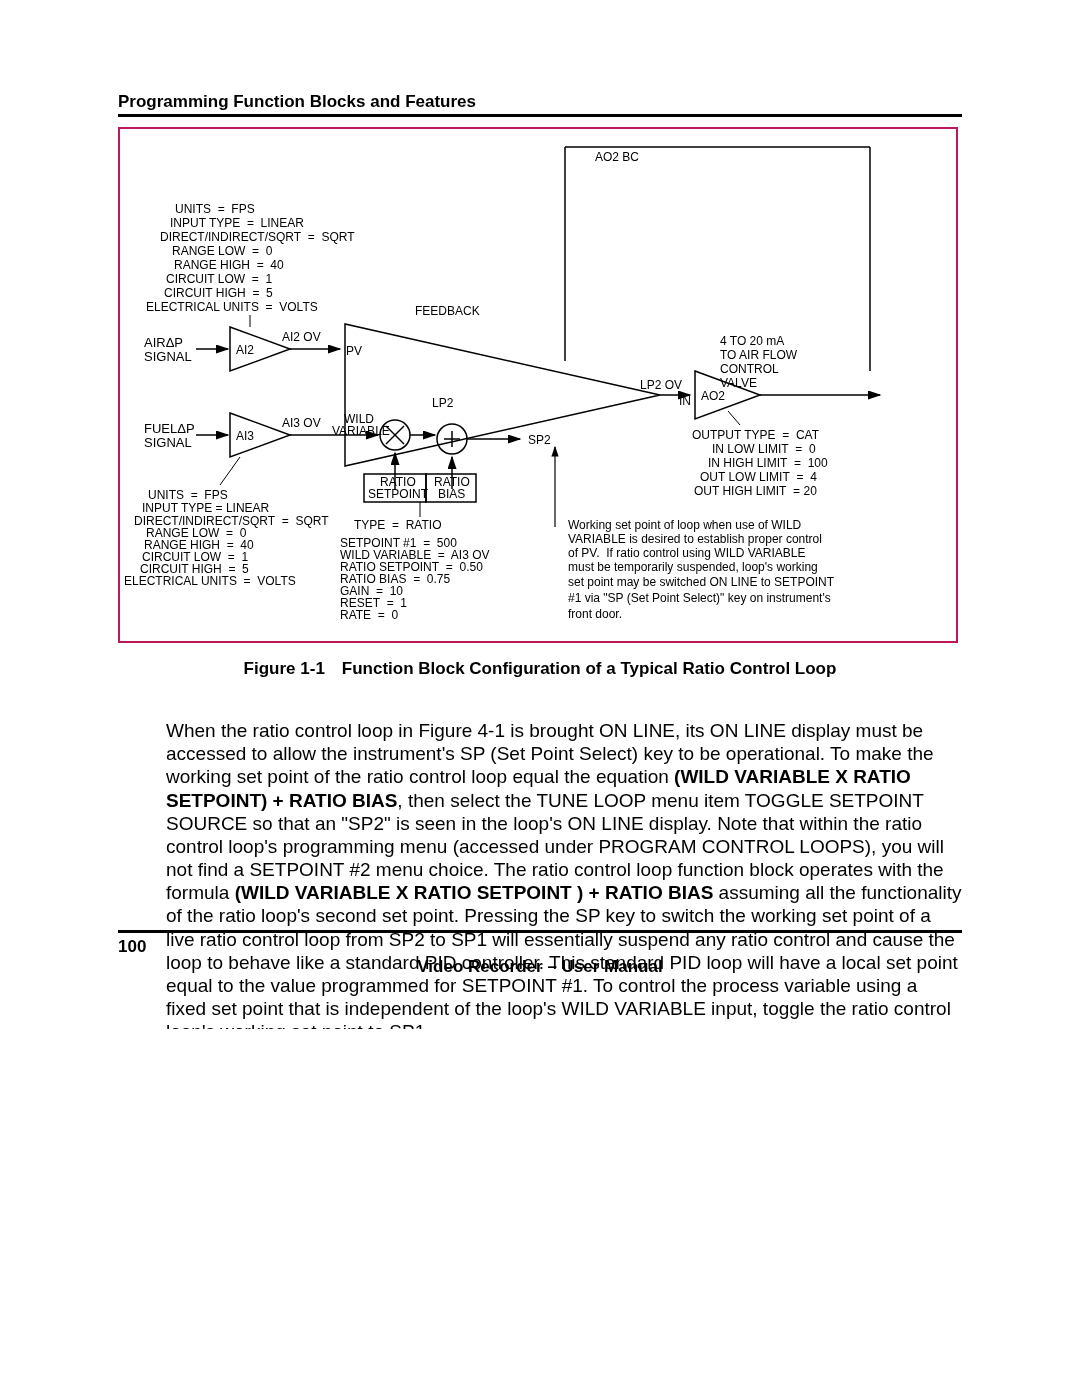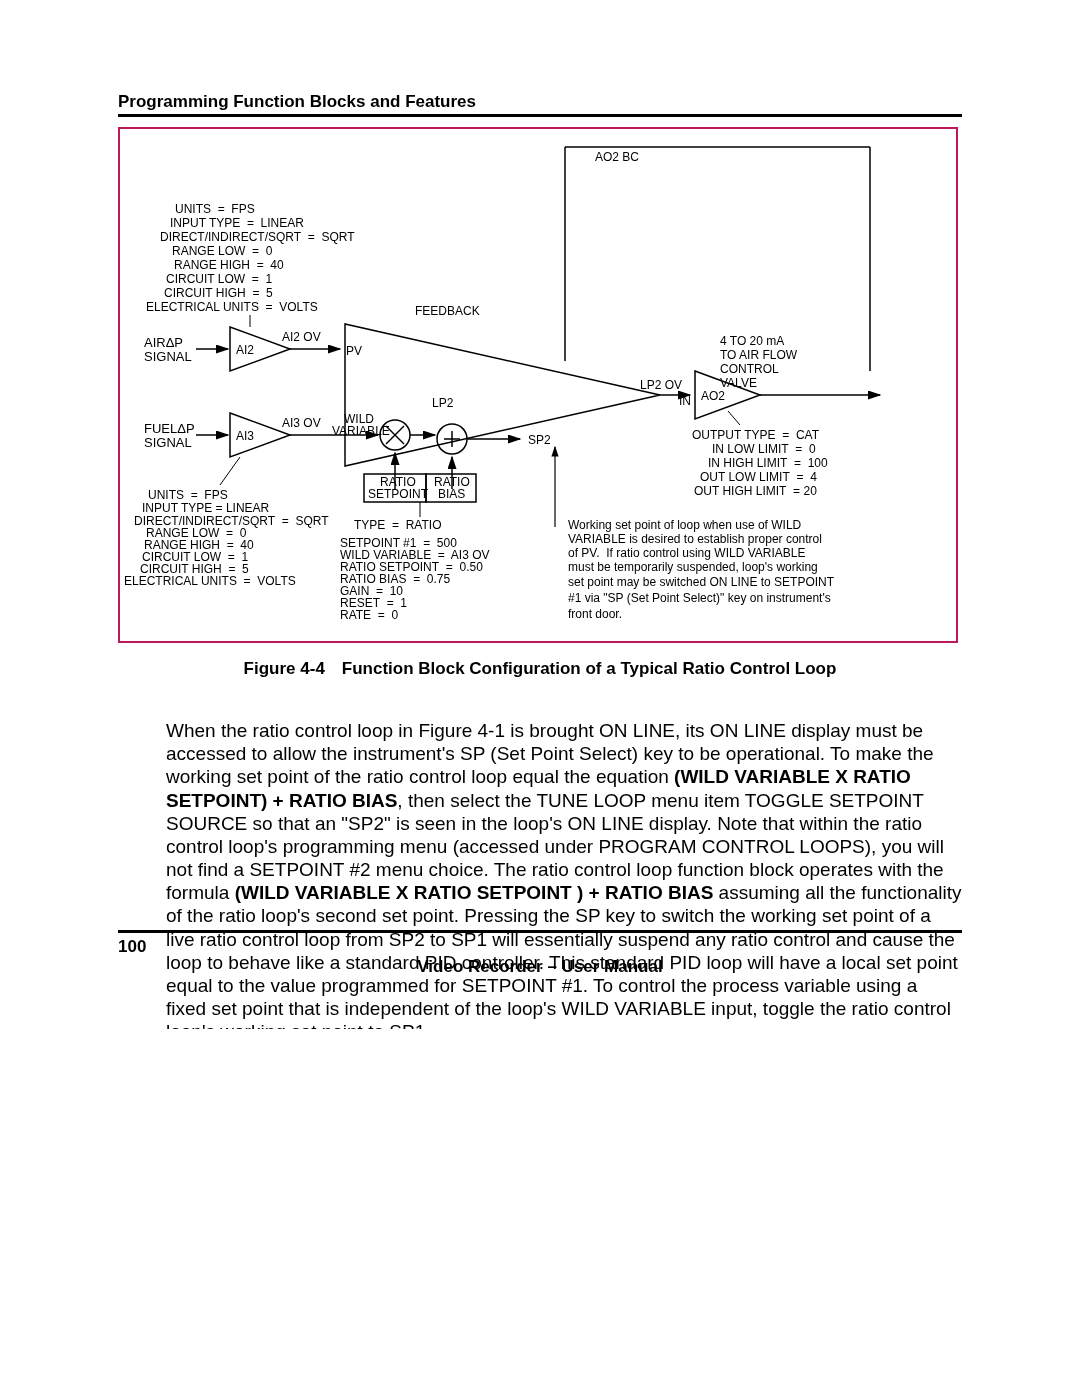--- a/index.html
+++ b/index.html
@@ -201,21 +201,21 @@
       <text x="448" y="473" class="t10">#1 via "SP (Set Point Select)" key on instrument's</text>
       <text x="448" y="489" class="t10">front door.</text>
 
       <line x1="130" y1="186" x2="130" y2="198" stroke="#000" stroke-width="1"></line>
       <line x1="100" y1="356" x2="120" y2="328" stroke="#000" stroke-width="1"></line>
       <line x1="300" y1="388" x2="300" y2="373" stroke="#000" stroke-width="1"></line>
       <line x1="620" y1="296" x2="608" y2="282" stroke="#000" stroke-width="1"></line>
     </svg>
   </div>
 
-  <div class="figure-caption">Figure 4-4 Function Block Configuration of a Typical Ratio Control Loop</div>
+  <div class="figure-caption">Figure 1-1 Function Block Configuration of a Typical Ratio Control Loop</div>
 
   <div class="body-text">
     <span>When the ratio control loop in Figure 4-1 is brought ON LINE, its ON LINE display must be accessed to allow the instrument's SP (Set Point Select) key to be operational. To make the working set point of the ratio control loop equal the equation </span><b>(WILD VARIABLE X RATIO SETPOINT) + RATIO BIAS</b><span>, then select the TUNE LOOP menu item TOGGLE SETPOINT SOURCE so that an "SP2" is seen in the loop's ON LINE display. Note that within the ratio control loop's programming menu (accessed under PROGRAM CONTROL LOOPS), you will not find a SETPOINT #2 menu choice. The ratio control loop function block operates with the formula </span><b>(WILD VARIABLE X RATIO SETPOINT ) + RATIO BIAS</b><span> assuming all the functionality of the ratio loop's second set point. Pressing the SP key to switch the working set point of a live ratio control loop from SP2 to SP1 will essentially suspend any ratio control and cause the loop to behave like a standard PID controller. This standard PID loop will have a local set point equal to the value programmed for SETPOINT #1. To control the process variable using a fixed set point that is independent of the loop's WILD VARIABLE input, toggle the ratio control loop's working set point to SP1.</span>
   </div>
 
   <div class="footer">
     <div class="footer-hr"></div>
     <div class="footer-row">
       <span>100</span>
       <span>&nbsp;</span>

